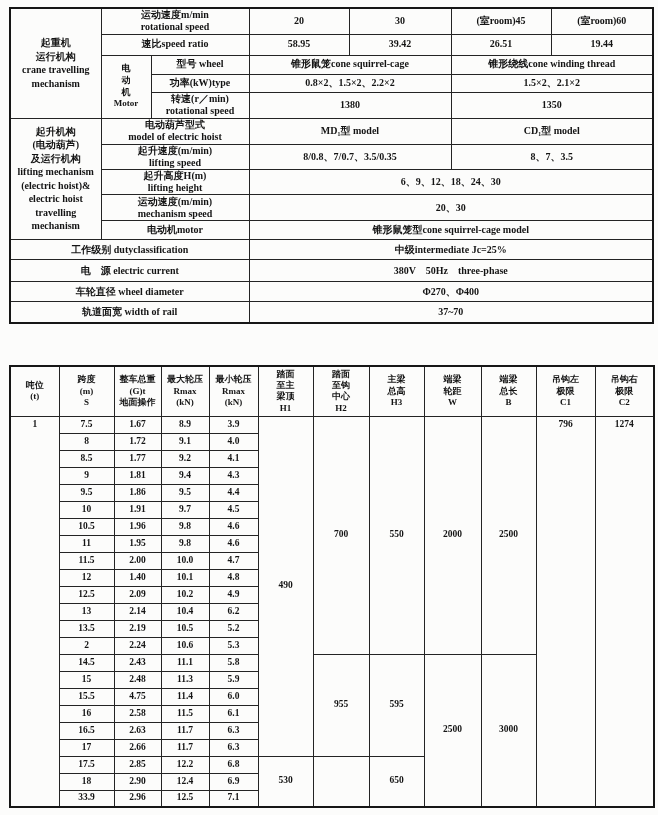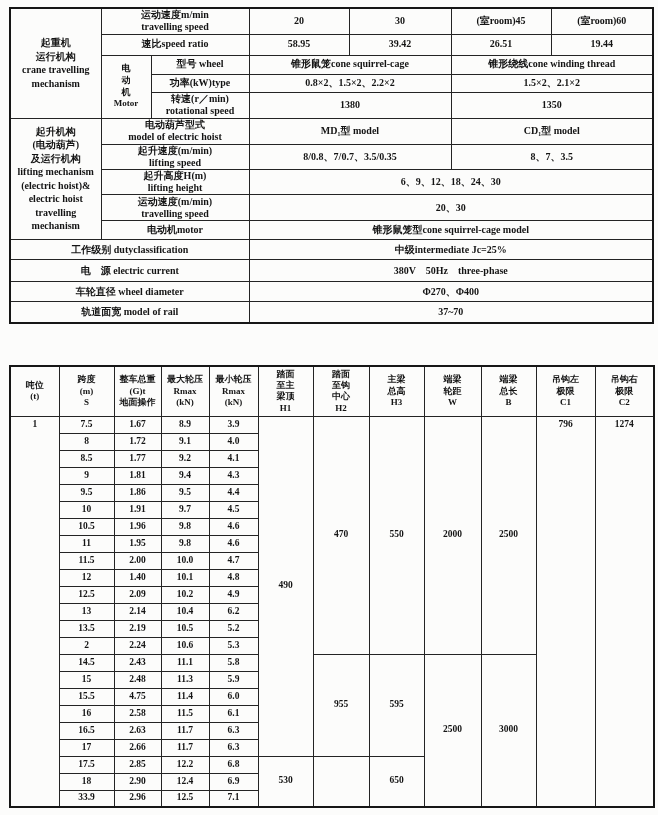--- a/index.html
+++ b/index.html
@@ -52,21 +52,21 @@
         <col style="width:100px">
         <col style="width:102px">
     </colgroup>
     <tbody>
       <tr style="height:26px">
         <td rowspan="5" class="grp">起重机
 运行机构
 crane travelling
 mechanism</td>
         <td colspan="2">运动速度m/min
-travelling speed</td>
+rotational speed</td>
         <td>20</td>
         <td>30</td>
         <td>(室room)45</td>
         <td>(室room)60</td>
       </tr>
       <tr style="height:21px">
         <td colspan="2">速比speed ratio</td>
         <td>58.95</td>
         <td>39.42</td>
         <td>26.51</td>
@@ -112,41 +112,41 @@
         <td colspan="2">8/0.8、7/0.7、3.5/0.35</td>
         <td colspan="2">8、7、3.5</td>
       </tr>
       <tr style="height:23px">
         <td colspan="2">起升高度H(m)
 lifting height</td>
         <td colspan="4">6、9、12、18、24、30</td>
       </tr>
       <tr style="height:26px">
         <td colspan="2">运动速度(m/min)
-travelling speed</td>
+mechanism speed</td>
         <td colspan="4">20、30</td>
       </tr>
       <tr style="height:19px">
         <td colspan="2">电动机motor</td>
         <td colspan="4">锥形鼠笼型cone squirrel-cage model</td>
       </tr>
       <tr style="height:20px">
         <td colspan="3">工作级别 dutyclassification</td>
         <td colspan="4">中级intermediate  Jc=25%</td>
       </tr>
       <tr style="height:22px">
         <td colspan="3">电　源  electric current</td>
         <td colspan="4">380V　50Hz　three-phase</td>
       </tr>
       <tr style="height:20px">
         <td colspan="3">车轮直径 wheel diameter</td>
         <td colspan="4">Φ270、Φ400</td>
       </tr>
       <tr style="height:21px">
-        <td colspan="3">轨道面宽  model of rail</td>
+        <td colspan="3">轨道面宽  width of rail</td>
         <td colspan="4">37~70</td>
       </tr>
     </tbody>
   </table>
 
   <table class="bottom-table">
     <colgroup>
       <col style="width:49px">
         <col style="width:55px">
         <col style="width:47px">
@@ -202,21 +202,21 @@
       </tr>
     </thead>
     <tbody id="spec-tbody">
         <tr>
           <td rowspan="23" class="vtop">1</td>
           <td>7.5</td>
           <td>1.67</td>
           <td>8.9</td>
           <td>3.9</td>
           <td rowspan="20">490</td>
-          <td rowspan="14">470</td>
+          <td rowspan="14">700</td>
           <td rowspan="14">550</td>
           <td rowspan="14">2000</td>
           <td rowspan="14">2500</td>
           <td rowspan="23" class="vtop">796</td>
           <td rowspan="23" class="vtop">1274</td>
         </tr>
         <tr>
           <td>8</td>
           <td>1.72</td>
           <td>9.1</td>

